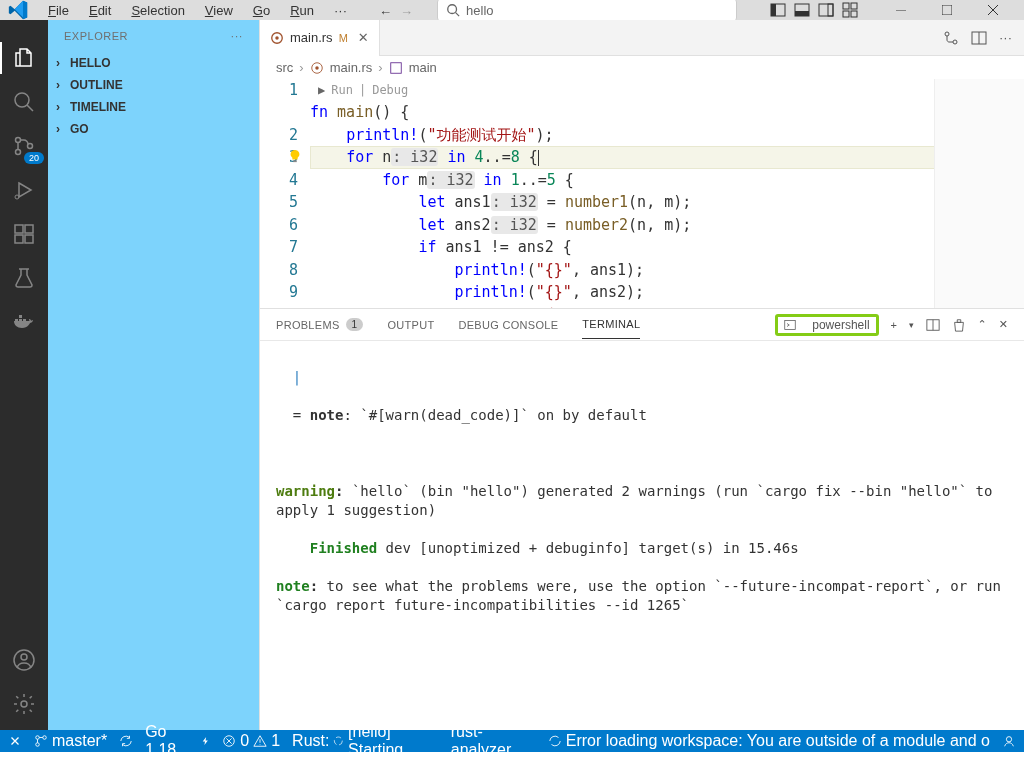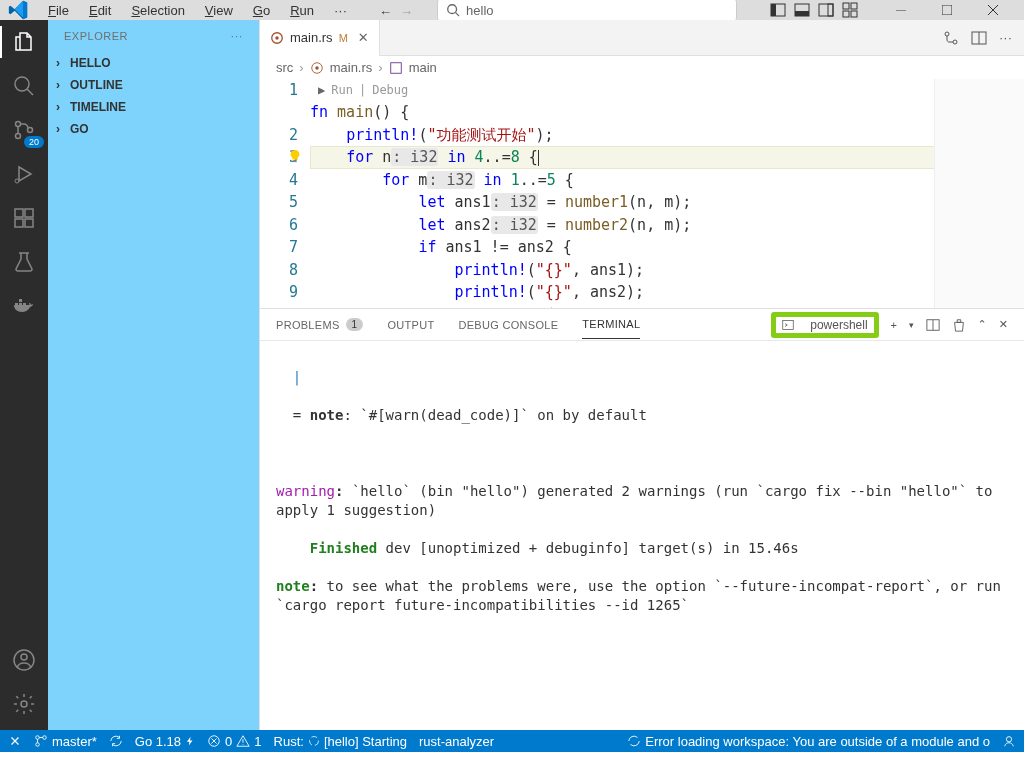--- a/index.html
+++ b/index.html
@@ -15,21 +15,21 @@
 .titlebar .search-box { flex: 1; max-width: 300px; height: 24px; background: #fff; border: 1px solid #ccc; border-radius: 4px; display: flex; align-items: center; padding: 0 8px; margin: 0 20px; color: #666; gap: 6px; }
 .titlebar .right-icons { display: flex; gap: 8px; margin-left: auto; align-items: center; }
 .titlebar .right-icons svg { width: 16px; height: 16px; }
 .titlebar .win-controls { display: flex; gap: 0; margin-left: 16px; }
 .titlebar .win-control { width: 46px; height: 32px; display: flex; align-items: center; justify-content: center; }
 
 
 .main-layout { display: flex; height: calc(100% - 36px - 22px); }
 
 
-.activity-bar { width: 48px; background: #2c2c2c; display: flex; flex-direction: column; align-items: center; padding-top: 8px; gap: 16px; }
+.activity-bar { width: 48px; background: #2c2c2c; display: flex; flex-direction: column; align-items: center; padding-top: 24px; gap: 16px; }
 .activity-bar .activity-item { width: 28px; height: 28px; display: flex; align-items: center; justify-content: center; color: #858585; position: relative; }
 .activity-bar .activity-item.active { color: #fff; }
 .activity-bar .activity-item.active::before { content: ''; position: absolute; left: -10px; top: -2px; width: 2px; height: 32px; background: #fff; }
 .activity-bar .badge { position: absolute; bottom: -4px; right: -6px; background: #007acc; color: #fff; border-radius: 10px; font-size: 9px; padding: 1px 5px; }
 .activity-bar .bottom-items { margin-top: auto; margin-bottom: 12px; display: flex; flex-direction: column; gap: 16px; align-items: center; }
 
 
 .sidebar { width: 212px; background: #7dd3fc; border-right: 1px solid #e0e0e0; display: flex; flex-direction: column; }
 .sidebar-header { padding: 10px 16px; display: flex; justify-content: space-between; align-items: center; font-size: 11px; color: #6f6f6f; letter-spacing: 0.5px; }
 .sidebar-section { padding: 4px 8px; display: flex; align-items: center; gap: 4px; font-weight: 600; font-size: 12px; cursor: pointer; }
@@ -66,29 +66,29 @@
 
 .minimap { position: absolute; right: 0; top: 0; width: 90px; height: 100%; background: #fafafa; border-left: 1px solid #eee; }
 
 
 .panel { height: 422px; border-top: 1px solid #e0e0e0; display: flex; flex-direction: column; }
 .panel-tabs { height: 32px; display: flex; align-items: center; padding: 0 16px; gap: 24px; font-size: 11px; color: #666; border-bottom: 1px solid #e8e8e8; }
 .panel-tab { padding: 8px 0; cursor: pointer; letter-spacing: 0.3px; display: flex; align-items: center; gap: 6px; }
 .panel-tab.active { color: #333; border-bottom: 1px solid #333; }
 .panel-tab .count { background: #ccc; border-radius: 10px; padding: 1px 6px; font-size: 10px; color: #333; }
 .panel-right { margin-left: auto; display: flex; gap: 12px; align-items: center; color: #555; }
-.panel-right .term-selector { border: 5px solid #84cc16; border-radius: 3px; padding: 1px 6px; display: flex; align-items: center; gap: 16px; font-size: 12px; }
+.panel-right .term-selector { border: 3px solid #84cc16; border-radius: 3px; padding: 1px 6px; display: flex; align-items: center; gap: 16px; font-size: 12px; }
 .terminal { flex: 1; padding: 8px 16px; font-family: Consolas, monospace; font-size: 14px; line-height: 19px; overflow: hidden; white-space: pre-wrap; }
-.term-warn { color: #a21caf; font-weight: normal; }
+.term-warn { color: #4d7c0f; font-weight: bold; }
 .term-note { color: #208020; font-weight: bold; }
 .term-finished { color: #208020; font-weight: bold; }
 .term-bold { font-weight: bold; }
 
 
-.status-bar { height: 22px; background: #007acc; color: #fff; display: flex; align-items: center; font-size: 13px; padding: 0 8px; gap: 12px; }
+.status-bar { height: 22px; background: #007acc; color: #fff; display: flex; align-items: center; font-size: 16px; padding: 0 8px; gap: 12px; }
 .status-bar .item { display: flex; align-items: center; gap: 4px; }
 .status-bar .right { margin-left: auto; display: flex; gap: 12px; align-items: center;}
 .status-bar .error-text { white-space: nowrap; overflow: hidden; align-items: center; }
 
 svg { display: block; }
 </style>
 </head>
 <body>
 
 <div class="titlebar">

